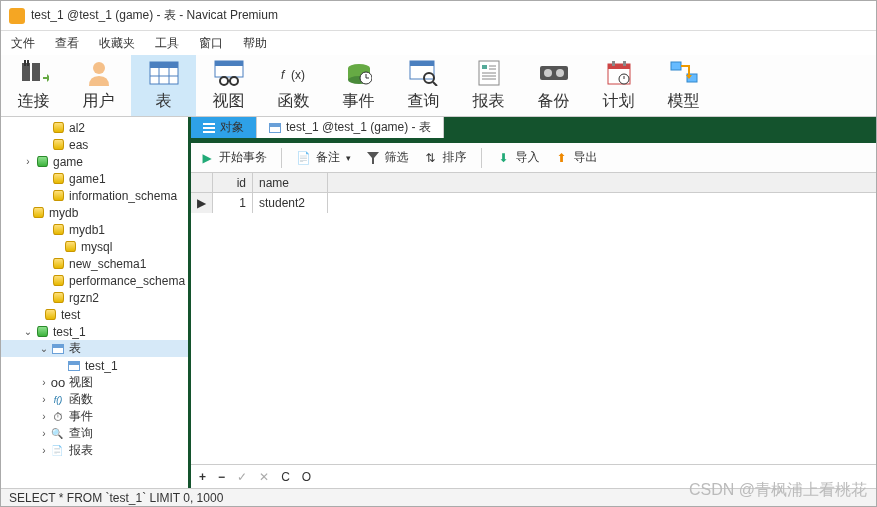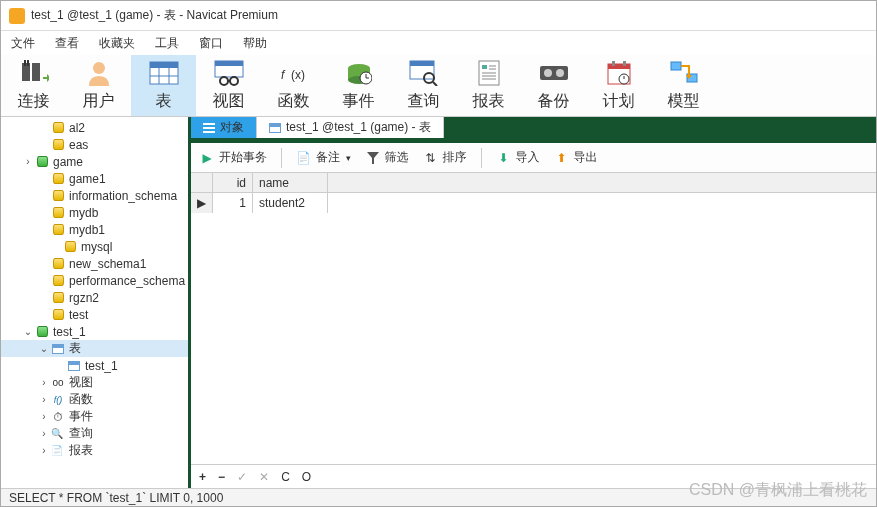--- a/index.html
+++ b/index.html
@@ -224,21 +224,21 @@
           </span>
           <span>game1</span>
         </div>
         <div class="node" style="padding-left: 36px;">
           <span class="tw"></span>
           <span class="dbic">
             <span class="cyl"></span>
           </span>
           <span>information_schema</span>
         </div>
-        <div class="node" style="padding-left: 36px;">
+        <div class="node" style="padding-left: 16px;">
           <span class="tw"></span>
           <span class="dbic">
             <span class="cyl"></span>
           </span>
           <span>mydb</span>
         </div>
         <div class="node" style="padding-left: 36px;">
           <span class="tw"></span>
           <span class="dbic">
             <span class="cyl"></span>
@@ -266,21 +266,21 @@
           </span>
           <span>performance_schema</span>
         </div>
         <div class="node" style="padding-left: 36px;">
           <span class="tw"></span>
           <span class="dbic">
             <span class="cyl"></span>
           </span>
           <span>rgzn2</span>
         </div>
-        <div class="node" style="padding-left: 36px; text-align: center;">
+        <div class="node" style="padding-left: 28px; text-align: center;">
           <span class="tw"></span>
           <span class="dbic">
             <span class="cyl"></span>
           </span>
           <span>test</span>
         </div>
         <div class="node" style="padding-left: 20px;">
           <span class="tw">⌄</span>
           <span class="dbic">
             <span class="cyl g"></span>
@@ -296,21 +296,21 @@
         </div>
         <div class="node" style="padding-left: 52px;">
           <span class="tw"></span>
           <span class="dbic">
             <span class="tblic"></span>
           </span>
           <span>test_1</span>
         </div>
         <div class="node" style="padding-left: 36px;">
           <span class="tw">›</span>
-          <span class="dbic" style="font-size: 10px;">oo</span>
+          <span class="dbic" style="font-size: 13px;">oo</span>
           <span>视图</span>
         </div>
         <div class="node" style="padding-left: 36px;">
           <span class="tw">›</span>
           <span class="dbic" style="font-size: 9px; font-style: italic; color: rgb(34, 119, 170);">f()</span>
           <span>函数</span>
         </div>
         <div class="node" style="padding-left: 36px;">
           <span class="tw">›</span>
           <span class="dbic">⏱</span>

